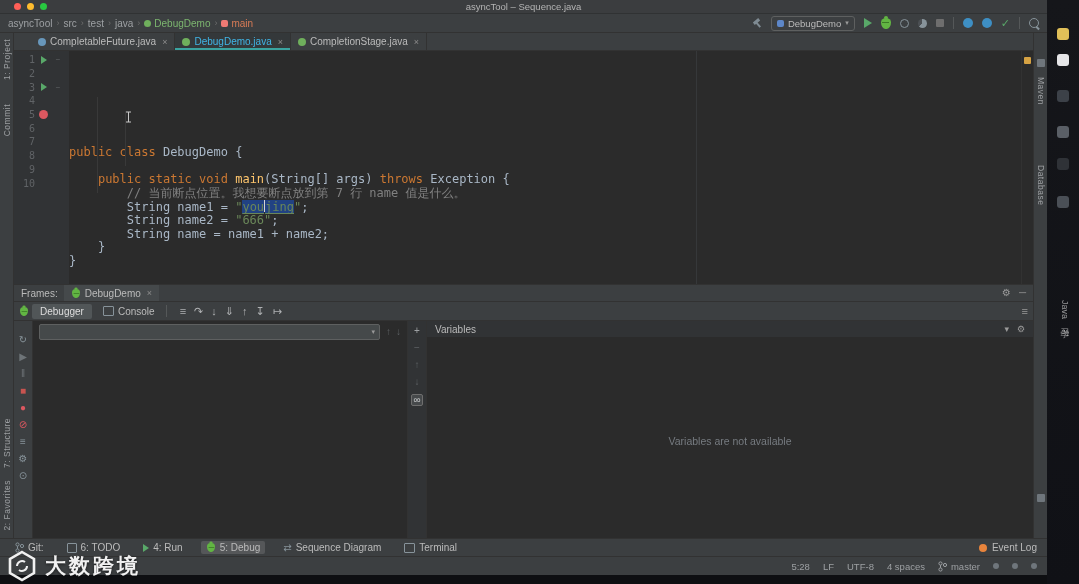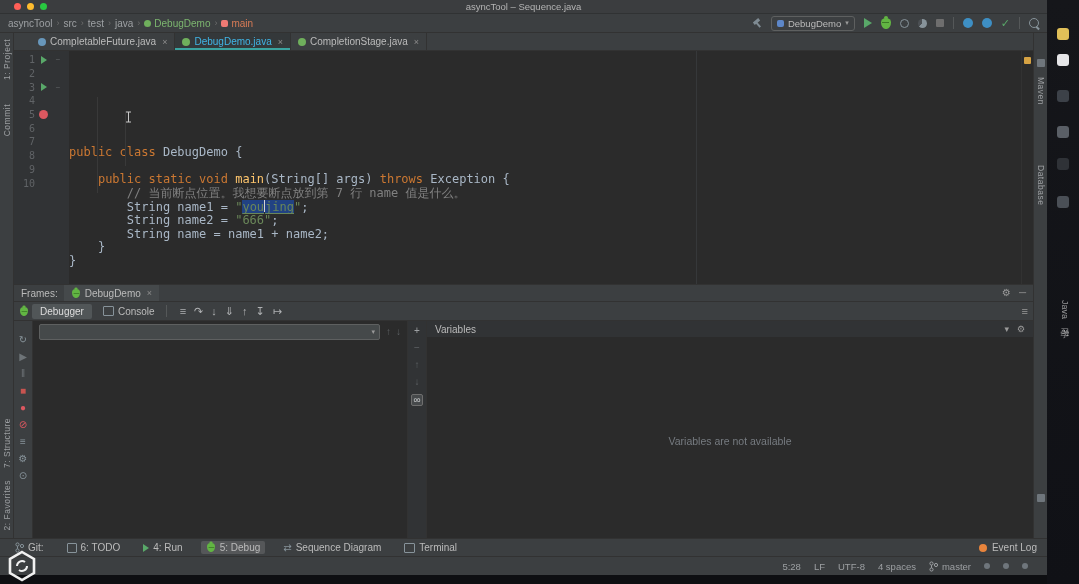--- a/index.html
+++ b/index.html
@@ -122,21 +122,21 @@
   .tw-btn.active{background:rgba(255,255,255,.13);}
   .ic-todo{width:8px;height:8px;border:1px solid #87939a;border-radius:1px;}
   .ic-seq{color:#87939a;font-size:10px;line-height:8px;}
   .ic-term{width:9px;height:8px;border:1px solid #87939a;border-radius:1px;}
   .ic-run-sm{width:0;height:0;border-left:6px solid #59a869;border-top:4px solid transparent;border-bottom:4px solid transparent;}
   .ic-bug-sm{transform:scale(.8);}
   .bb-right{margin-left:auto;display:flex;align-items:center;gap:5px;}
   .ic-event{width:8px;height:8px;border-radius:50%;background:#e8843c;}
 
   
-  .statusbar{height:18px;flex:none;background:#3c3f41;border-top:1px solid #323232;display:flex;align-items:center;padding:0 19px;font-size:9.5px;color:#9da0a3;}
+  .statusbar{height:18px;flex:none;background:#3c3f41;border-top:1px solid #323232;display:flex;align-items:center;padding:0 10px;font-size:9.5px;color:#9da0a3;}
   .sb-right{margin-left:auto;display:flex;align-items:center;gap:13px;}
   .sb-item{display:flex;align-items:center;gap:4px;cursor:default;}
   .sb-dot{width:6px;height:6px;border-radius:50%;background:#6f767c;}
   .gitsvg{display:block;}
 
   
   .desktop{position:absolute;left:1047px;top:0;width:32px;height:584px;background:linear-gradient(#15161a,#101116);}
   .dt-ico{position:absolute;left:10px;width:12px;height:12px;border-radius:3px;}
   .dt-note{position:absolute;left:11px;writing-mode:vertical-rl;font-size:9px;color:rgba(255,255,255,.55);}
   .desktop-bottom{position:absolute;left:0;top:575px;width:1047px;height:9px;background:#0e0f12;}
@@ -479,14 +479,15 @@
       <span class="dt-ico" style="top: 196px; background: rgb(74, 79, 86);"></span>
     </div>
   <div class="desktop-bottom"></div>
 
   <div class="watermark">
     <svg width="32" height="32" viewBox="0 0 32 32">
       <polygon points="16,2 28,9 28,23 16,30 4,23 4,9" fill="none" stroke="#ffffff" stroke-width="2.6"></polygon>
       <path d="M11 16a5 5 0 0 1 8-4" fill="none" stroke="#ffffff" stroke-width="2"></path>
       <path d="M21 16a5 5 0 0 1-8 4" fill="none" stroke="#ffffff" stroke-width="2"></path>
     </svg>
+    <span class="wm-text">大数跨境</span>
   </div>
 </div>
 
 </body></html>

